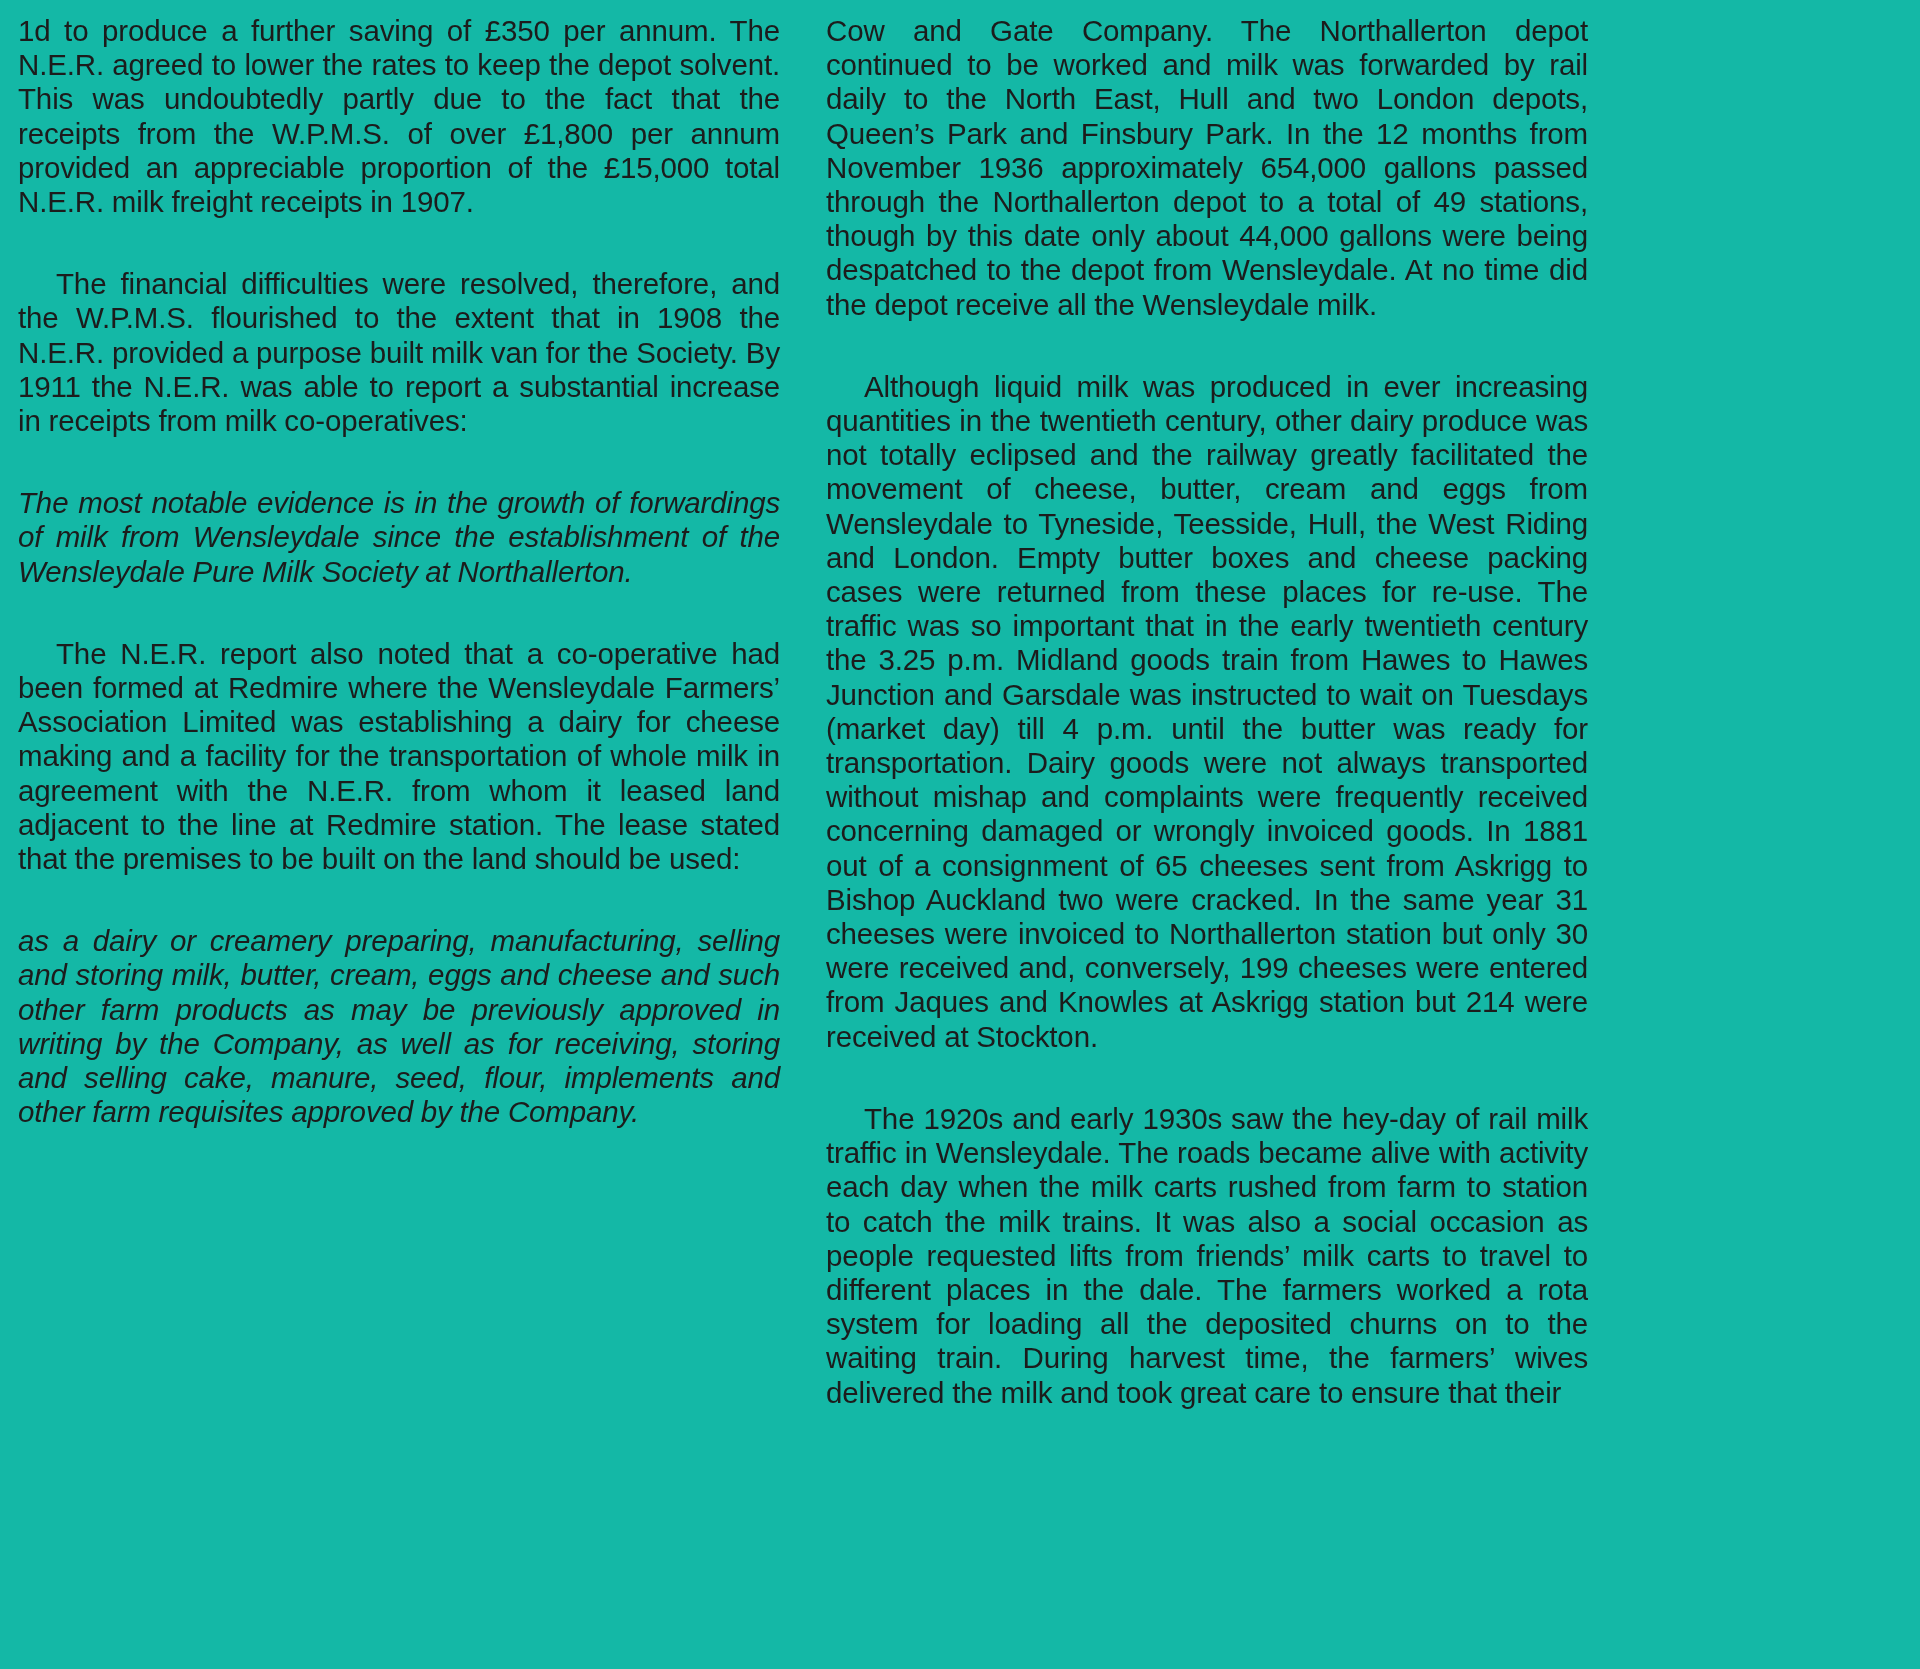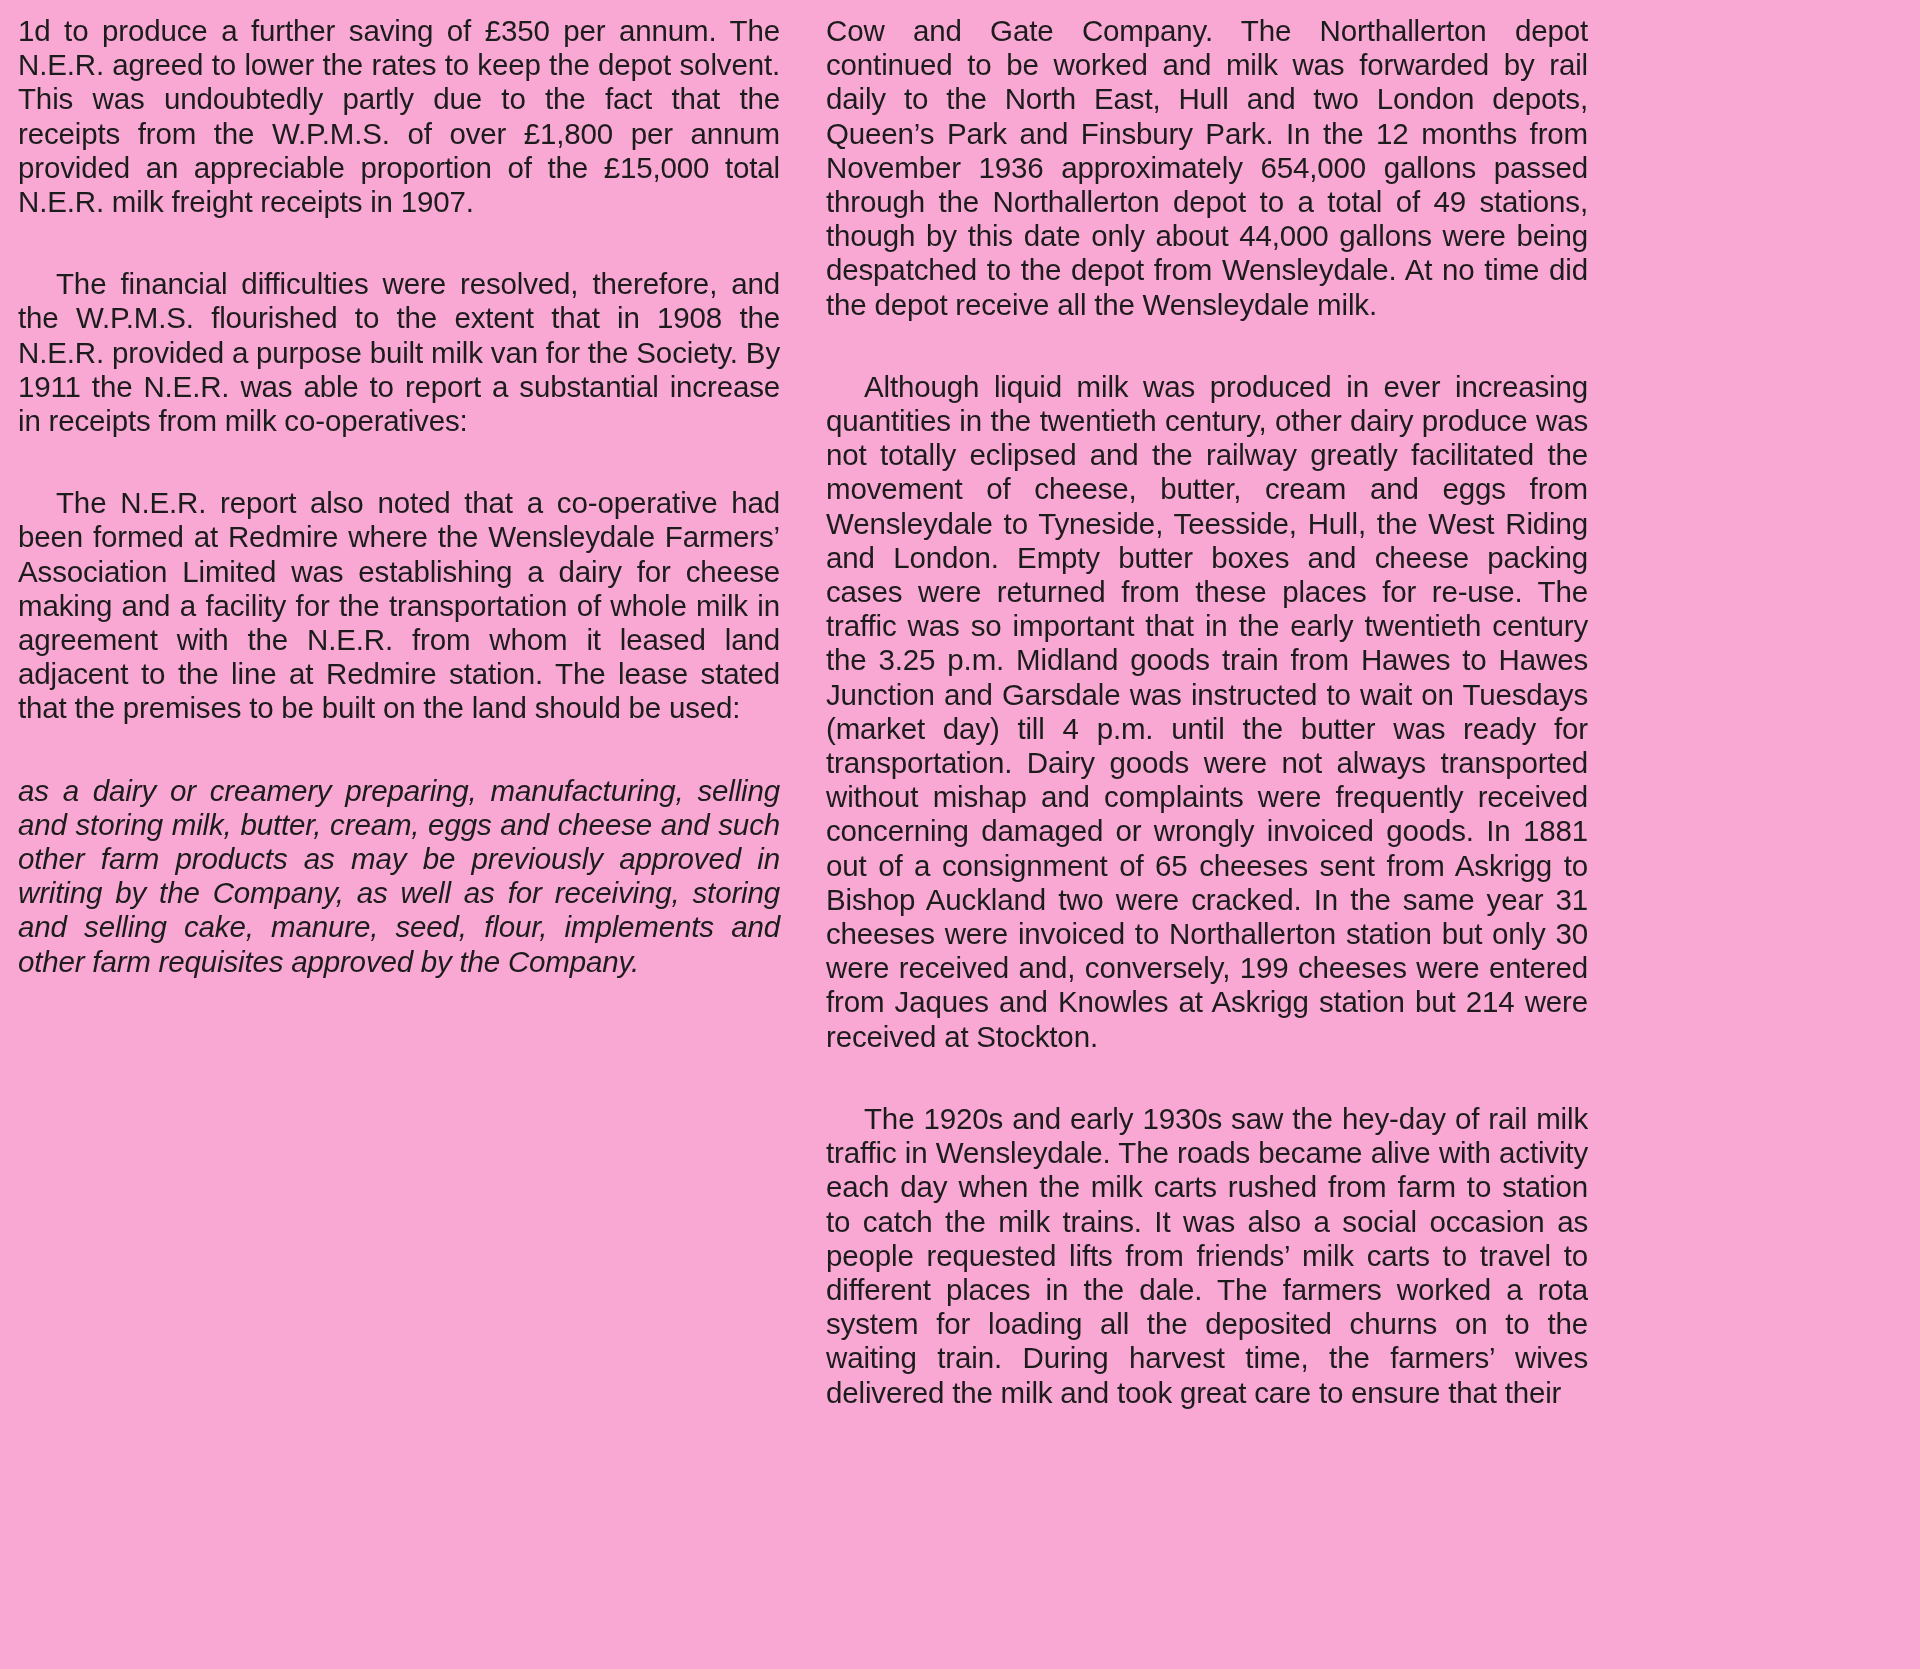--- a/index.html
+++ b/index.html
@@ -12,21 +12,21 @@
     height: 1669px;
     background: #e9e9e9;
     font-family: "Liberation Sans", sans-serif;
     color: #1c1c1c;
     overflow: hidden;
   }
   .page {
     position: relative;
     width: 1920px;
     height: 1669px;
-    background: #f9a8d4;
+    background: #14b8a6;
     box-sizing: border-box;
     padding: 14px 18px 0 18px;
   }
   .columns {
     display: flex;
     flex-direction: row;
     align-items: flex-start;
     gap: 46px;
     width: 100%;
     height: 100%;
@@ -65,20 +65,21 @@
 </style>
 </head>
 <body>
 
 <div class="page">
   <div class="columns">
 
     <div class="column">
       <p class="nogap">1d to produce a further saving of £350 per annum. The N.E.R. agreed to lower the rates to keep the depot solvent. This was undoubtedly partly due to the fact that the receipts from the W.P.M.S. of over £1,800 per annum provided an appreciable proportion of the £15,000 total N.E.R. milk freight receipts in 1907.</p>
       <p class="indent gap">The financial difficulties were resolved, therefore, and the W.P.M.S. flourished to the extent that in 1908 the N.E.R. provided a purpose built milk van for the Society. By 1911 the N.E.R. was able to report a substantial increase in receipts from milk co-operatives:</p>
+      <p class="quote gap">The most notable evidence is in the growth of forwardings of milk from Wensleydale since the establishment of the Wensleydale Pure Milk Society at Northallerton.</p>
       <p class="indent gap">The N.E.R. report also noted that a co-operative had been formed at Redmire where the Wensleydale Farmers’ Association Limited was establishing a dairy for cheese making and a facility for the transportation of whole milk in agreement with the N.E.R. from whom it leased land adjacent to the line at Redmire station. The lease stated that the premises to be built on the land should be used:</p>
       <p class="quote gap">as a dairy or creamery preparing, manufacturing, selling and storing milk, butter, cream, eggs and cheese and such other farm products as may be previously approved in writing by the Company, as well as for receiving, storing and selling cake, manure, seed, flour, implements and other farm requisites approved by the Company.</p>
     </div>
 
     <div class="column">
       <p class="nogap">Cow and Gate Company. The Northallerton depot continued to be worked and milk was forwarded by rail daily to the North East, Hull and two London depots, Queen’s Park and Finsbury Park. In the 12 months from November 1936 approximately 654,000 gallons passed through the Northallerton depot to a total of 49 stations, though by this date only about 44,000 gallons were being despatched to the depot from Wensleydale. At no time did the depot receive all the Wensleydale milk.</p>
       <p class="indent gap">Although liquid milk was produced in ever increasing quantities in the twentieth century, other dairy produce was not totally eclipsed and the railway greatly facilitated the movement of cheese, butter, cream and eggs from Wensleydale to Tyneside, Teesside, Hull, the West Riding and London. Empty butter boxes and cheese packing cases were returned from these places for re-use. The traffic was so important that in the early twentieth century the 3.25 p.m. Midland goods train from Hawes to Hawes Junction and Garsdale was instructed to wait on Tuesdays (market day) till 4 p.m. until the butter was ready for transportation. Dairy goods were not always transported without mishap and complaints were frequently received concerning damaged or wrongly invoiced goods. In 1881 out of a consignment of 65 cheeses sent from Askrigg to Bishop Auckland two were cracked. In the same year 31 cheeses were invoiced to Northallerton station but only 30 were received and, conversely, 199 cheeses were entered from Jaques and Knowles at Askrigg station but 214 were received at Stockton.</p>
       <p class="indent gap last-clip">The 1920s and early 1930s saw the hey-day of rail milk traffic in Wensleydale. The roads became alive with activity each day when the milk carts rushed from farm to station to catch the milk trains. It was also a social occasion as people requested lifts from friends’ milk carts to travel to different places in the dale. The farmers worked a rota system for loading all the deposited churns on to the waiting train.   During harvest time, the farmers’ wives delivered the milk and took great care to ensure that their</p>
     </div>
 

